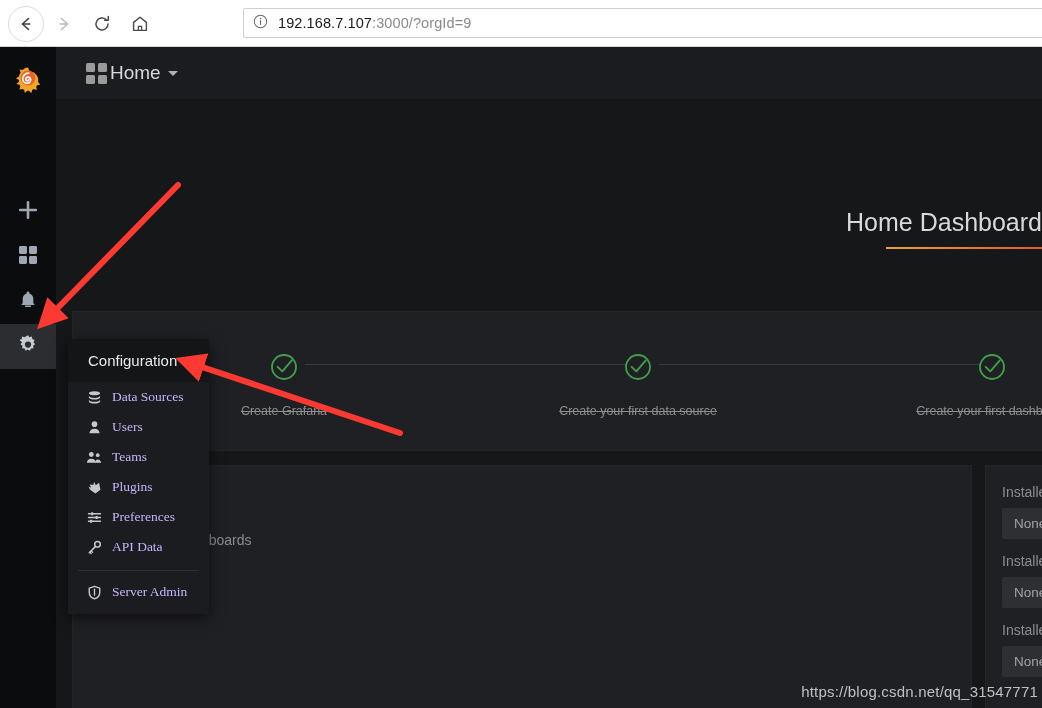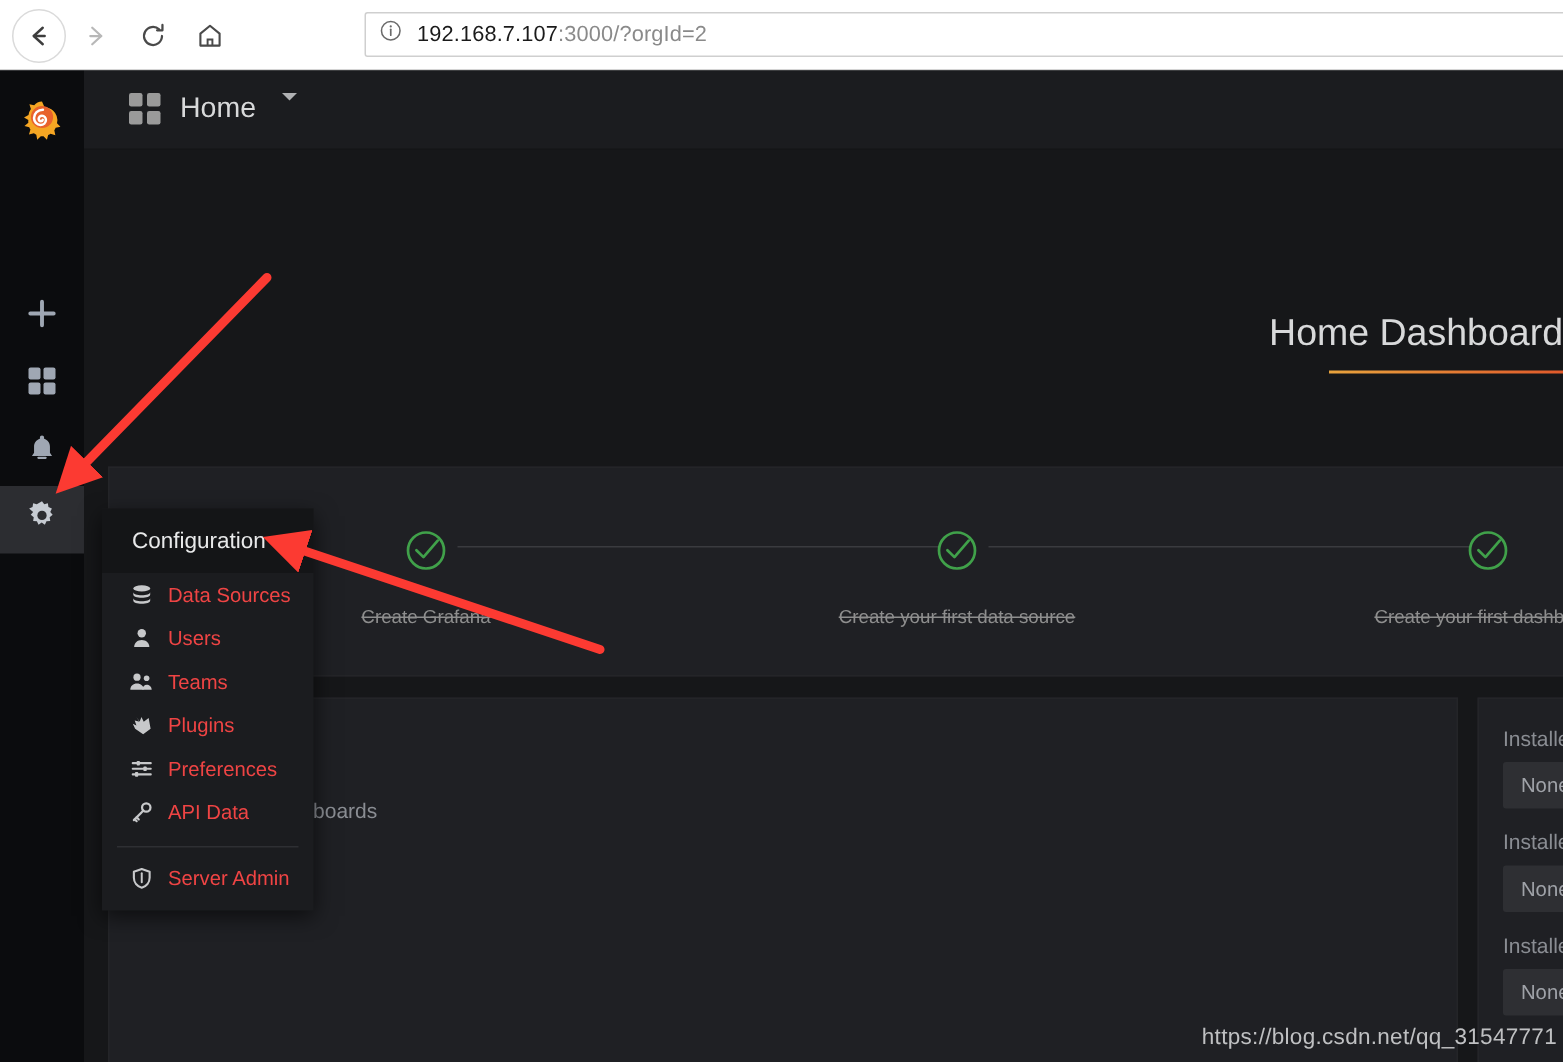--- a/index.html
+++ b/index.html
@@ -59,21 +59,21 @@
   }
   .rail-item.active { background:#2c2d31; }
 
   
   #top-nav {
     position:absolute; left:56px; top:0; width:986px; height:53px;
     background:#1b1c1f;
     display:flex; align-items:center; padding-left: 30px;
     border-bottom: 1px solid #141517;
   }
-  #nav-home-link { display:flex; gap:13px; }
+  #nav-home-link { display:flex; align-items:center; gap:3px; }
   .grid-glyph { display:grid; grid-template-columns:9px 9px; grid-template-rows:9px 9px; gap:3px; }
   .grid-glyph i { background:#9a9a9a; border-radius:1.5px; display:block; }
   #nav-home-text { font-size:19px; color:#d8d9da; }
   .caret-down {
     width:0;height:0;border-left:5px solid transparent;border-right:5px solid transparent;
     border-top:5px solid #b0b1b3; margin-left:4px;
   }
 
   
   #dash-title-wrap {
@@ -137,21 +137,21 @@
     margin-left: 12px;
   }
   #config-menu-header {
     padding: 13px 0 13px 20px;
     font-size:15px; color:#e8e9ea; font-weight:400;
     background:#141517;
   }
   .menu-item {
     display:flex; align-items:center; gap:10px;
     padding: 7px 0 7px 18px;
-    font-size:13.5px; color:#ef4444;
+    font-size:13.5px; color:#c4b5fd;font-family:Liberation Serif, serif;
   }
   .menu-item .mi-icon { width:16px; display:flex; justify-content:center; color:#c7c8ca; flex:0 0 16px; }
   .menu-sep { height:1px; background:#2e2f33; margin: 8px 10px 6px 10px; }
 
   
   #arrows { position:absolute; left:0; top:0; width:1042px; height:708px; pointer-events:none; z-index:60; }
 </style>
 </head>
 <body>
 
@@ -194,21 +194,21 @@
   </div>
 
   <div id="url-field">
     <span id="info-icon">
       <svg width="15" height="15" viewBox="0 0 16 16">
           <circle cx="8" cy="8" r="6.6" fill="none" stroke="#6a6a6a" stroke-width="1.1"></circle>
           <path d="M8 7v4.2" stroke="#6a6a6a" stroke-width="1.2" stroke-linecap="round"></path>
           <circle cx="8" cy="4.9" r="0.78" fill="#6a6a6a"></circle>
         </svg>
     </span>
-    <span class="url-text"><span>192.168.7.107</span><span class="dim">:3000/?orgId=2</span></span>
+    <span class="url-text"><span>192.168.7.107</span><span class="dim">:3000/?orgId=9</span></span>
   </div>
 </div>
 
 <div id="app">
 
   <div id="side-rail">
     <div id="brand-logo">
       <svg width="32" height="32" viewBox="0 0 32 32">
         <g>
           <path d="M16 2.6c-2.2 0-4 1-5.2 2.5l-3.2-.6 1 3.1A8.8 8.8 0 0 0 7 11.6l-3 1.7 2.9 1.7c-.1.6-.1 1.2 0 1.8l-2.6 2.2 3.2.8c.2.6.5 1.1.8 1.6l-1 3.2 3.3-.7c.5.4 1 .7 1.6 1l.6 3.2 2.4-2.3c.6.1 1.2.1 1.8 0l2.3 2.4.8-3.2c.6-.2 1.1-.5 1.6-.9l3.2 1-.7-3.3c.4-.5.7-1 .9-1.6l3.2-.7-2.3-2.4a8.7 8.7 0 0 0-2.5-8.2c-1.6-1.6-3.7-2.4-5.8-2.4z" fill="#f5a623"></path>

